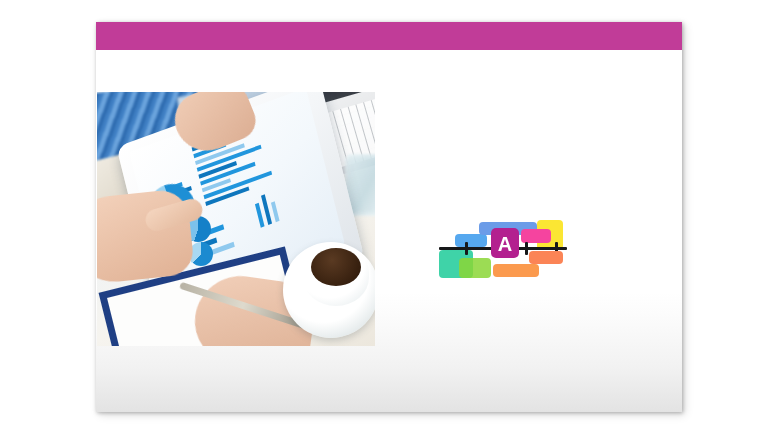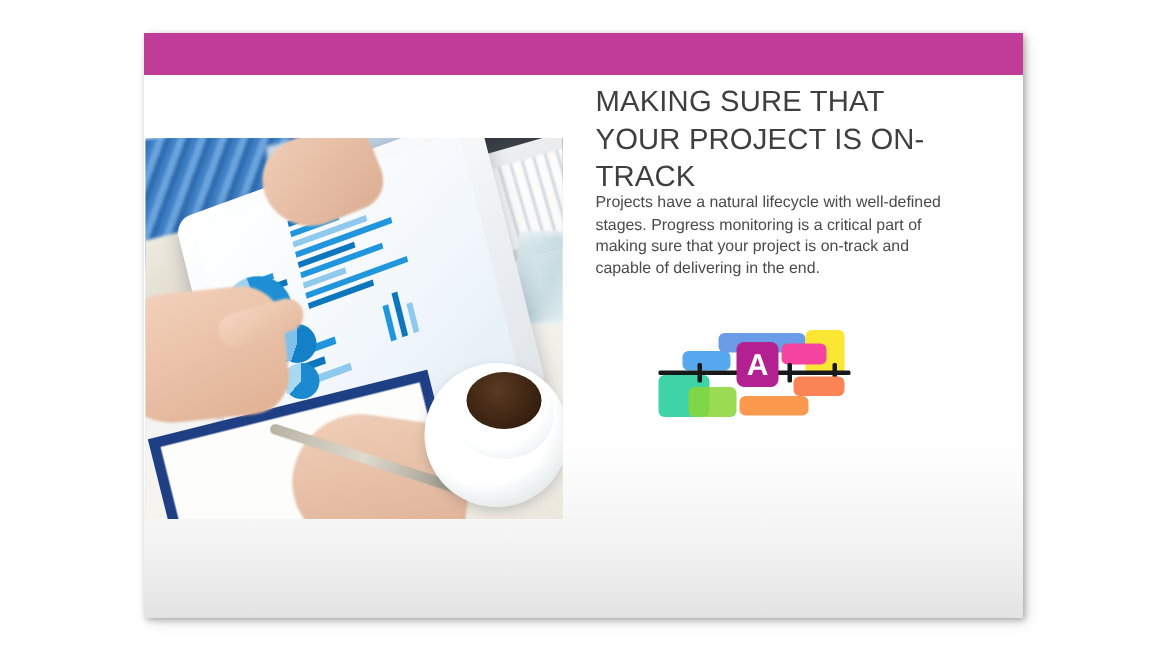--- a/index.html
+++ b/index.html
@@ -180,22 +180,20 @@
     <div class="ph p-hand-a"></div>
     <div class="ph p-hand-b"></div>
     <div class="ph p-finger"></div>
     <div class="ph p-hand-c"></div>
     <div class="ph p-pen"></div>
     <div class="ph p-saucer"></div>
     <div class="ph p-cup"></div>
     <div class="ph p-coffee"></div>
   </div>
 
-  <div class="title">MAKING SURE THAT YOUR PROJECT IS ON-TRACK</div>
-  <div class="body-copy">Projects have a natural lifecycle with well-defined stages. Progress monitoring is a critical part of making sure that your project is on-track and capable of delivering in the end.</div>
 
   <div class="gantt">
     <span class="g g-bar g-teal"></span>
     <span class="g g-bar g-lime"></span>
     <span class="g g-bar g-blue-sm"></span>
     <span class="g g-bar g-blue-lg"></span>
     <span class="g g-bar g-yellow"></span>
     <span class="g g-bar g-pink"></span>
     <span class="g g-axis"></span>
     <span class="g g-tick g-t1"></span>

